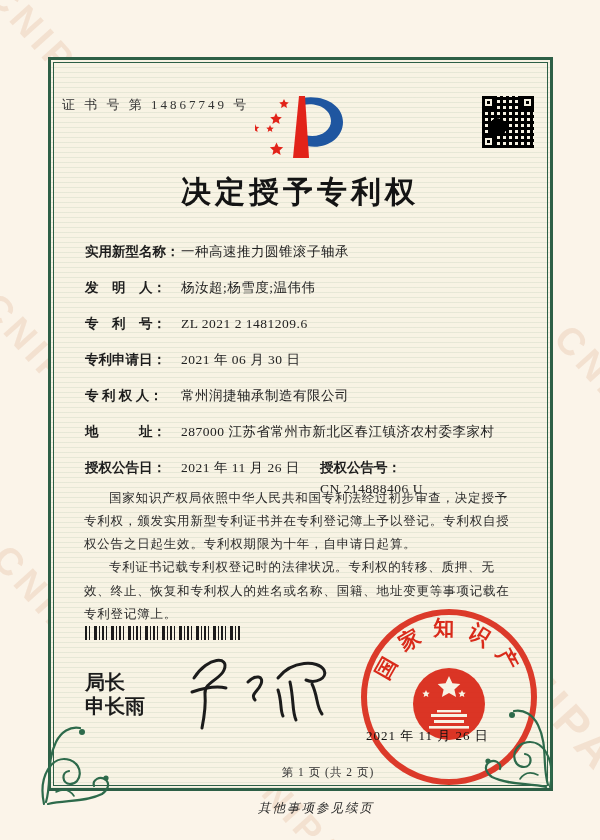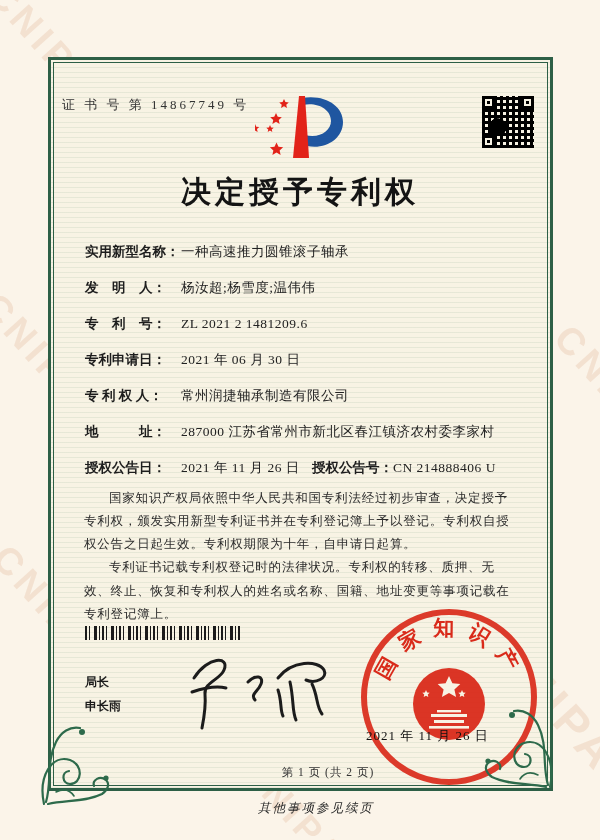--- a/index.html
+++ b/index.html
@@ -61,42 +61,42 @@
     letter-spacing:4px; color:#141414;
   }
   
   .fields { position:absolute; left:85px; top:241px; width:440px; font-size:13.5px; }
   .field-row { display:flex; align-items:flex-start; margin-bottom:15px; line-height:21px; }
   .field-label {
     width:96px; flex:0 0 96px; color:#1d1d1d; font-weight:bold;
     white-space:nowrap;
   }
   .field-value { color:#222; letter-spacing:0.5px; }
-  .field-pair2 { margin-left:12px; display:flex; }
+  .field-pair2 { margin-left:20px; display:flex;flex-direction:column; }
   
   .body-text {
     position:absolute; left:84px; top:487px; width:434px;
     font-size:12.5px; line-height:1.85; 
     color:#2b2b2b; letter-spacing:0.8px;
   }
   .body-text p { text-indent:2em; }
   
   .barcode {
     position:absolute; left:85px; top:626px; width:156px; height:14px;
     background:repeating-linear-gradient(90deg,
       #1a1a1a 0 2px, transparent 2px 4px,
       #1a1a1a 4px 5px, transparent 5px 9px,
       #1a1a1a 9px 12px, transparent 12px 14px,
       #1a1a1a 14px 15px, transparent 15px 17px);
   }
   
   .sig-labels {
     position:absolute; left:85px; top:670px;
     font-family:"Liberation Sans","DejaVu Sans",sans-serif;
-    font-weight:bold; font-size:12px; color:#1c1c1c; line-height:24px;
+    font-weight:bold; font-size:20px; color:#1c1c1c; line-height:24px;
   }
   .sig-script { position:absolute; left:178px; top:648px; width:170px; height:86px; }
   
   .seal { position:absolute; left:358px; top:606px; width:182px; height:182px; }
   .seal-date {
     position:absolute; left:366px; top:727px; width:150px;
     font-size:13px; color:#111; letter-spacing:1px; white-space:nowrap;
   }
   
   .page-info {

